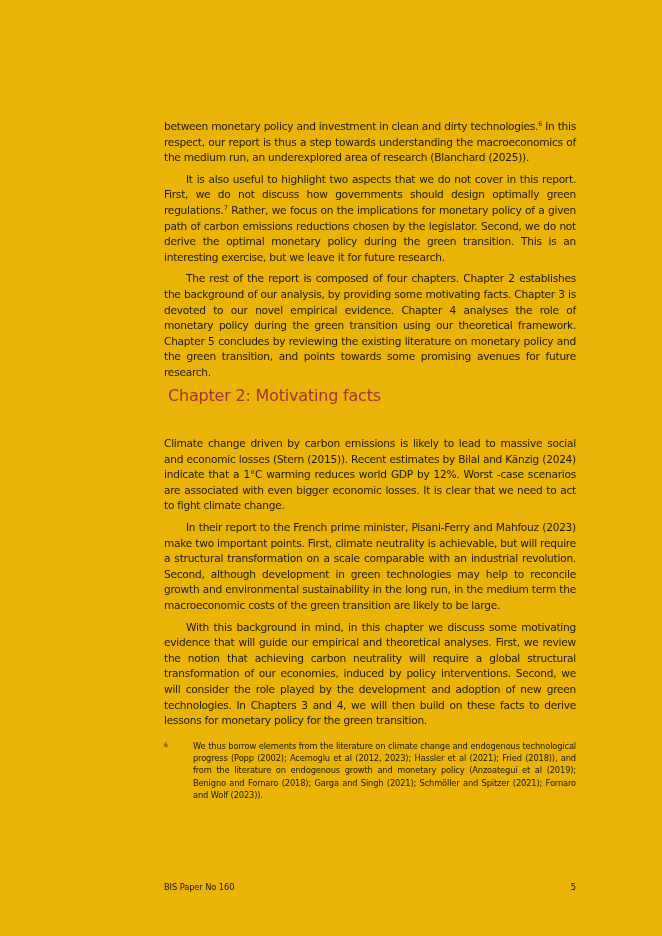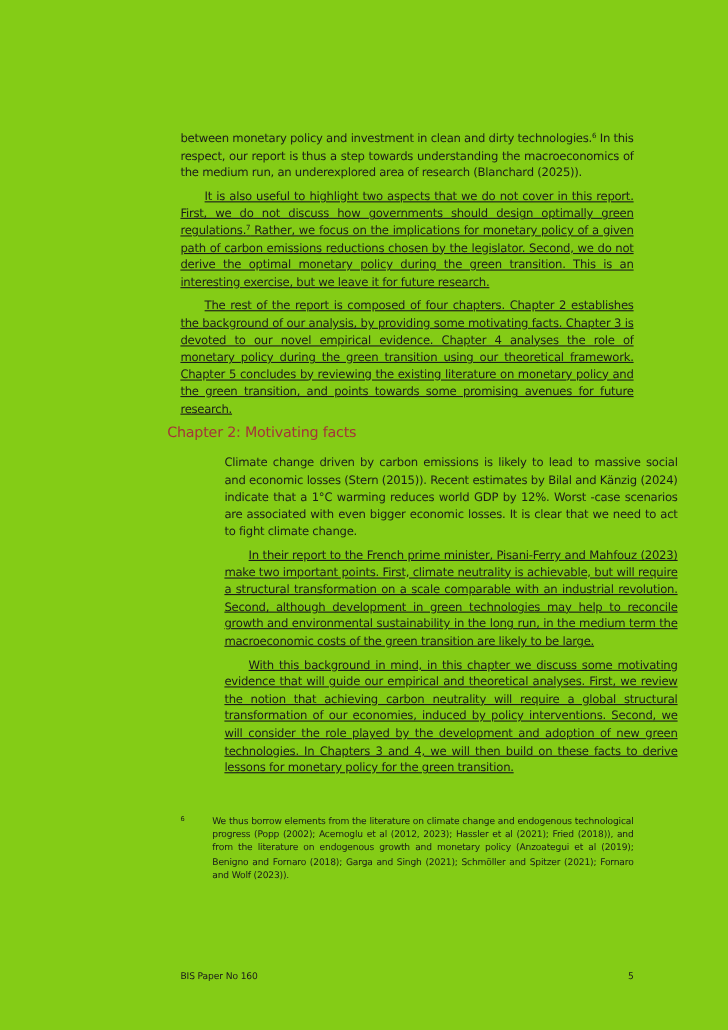--- a/index.html
+++ b/index.html
@@ -1,31 +1,31 @@
 <!DOCTYPE html>
 <html><head>
   <meta charset="utf-8">
   <style>
     html, body { margin: 0; padding: 0; background: #ffffff; }
     body {
       width: 662px; height: 936px; position: relative; overflow: hidden;
       font-family: "DejaVu Sans", sans-serif; color: #1a1a1a;
     }
-    .page { position: absolute; left: 0; top: 0; width: 662px; height: 936px; background: #84cc16; }
+    .page { position: absolute; left: 0; top: 0; width: 662px; height: 936px; background: #eab308; }
     .body-text {
       position: absolute; left: 164px; width: 412px;
       font-size: 10.6px; line-height: 15.6px; text-align: justify;
       letter-spacing: -0.25px;
     }
     .body-text p { margin: 0 0 6px 0; }
-    .body-text p.indent { text-indent: 22px; text-decoration: underline; }
+    .body-text p.indent { text-indent: 22px; }
     sup { font-size: 6.5px; line-height: 0; vertical-align: 4px; }
     .chapter-title {
-      position: absolute; left: 152px; top: 386px;
-      font-size: 13px; color: #a6333a; font-weight: normal; margin: 0;
+      position: absolute; left: 168px; top: 386px;
+      font-size: 16px; color: #a6333a; font-weight: normal; margin: 0;
       letter-spacing: -0.2px;
     }
     .footnotes { position: absolute; left: 164px; width: 412px; top: 740px; }
     .fn { display: flex; font-size: 8.3px; line-height: 12.2px; margin-bottom: 5px; letter-spacing: -0.15px; }
     .fn-num { width: 29px; flex: none; font-size: 6px; line-height: 10px; }
     .fn-text { flex: 1; text-align: justify; }
     .footer { position: absolute; left: 164px; width: 412px; top: 882px; display: flex; justify-content: space-between; font-size: 8.3px; letter-spacing: -0.1px; align-items: flex-end; }
   </style>
 </head>
 <body>
@@ -33,21 +33,21 @@
 <div class="page">
 
   <div class="body-text" style="top:119px;">
     <p><span>between monetary policy and investment in clean and dirty technologies.</span><sup>6</sup><span> In this respect, our report is thus a step towards understanding the macroeconomics of the medium run, an underexplored area of research (Blanchard (2025)).</span></p>
     <p class="indent"><span>It is also useful to highlight two aspects that we do not cover in this report. First, we do not discuss how governments should design optimally green regulations.</span><sup>7</sup><span>  Rather, we focus on the implications for monetary policy of a given path of carbon emissions reductions chosen by the legislator. Second, we do not derive the optimal monetary policy during the green transition. This is an interesting exercise, but we leave it for future research.</span></p>
     <p class="indent">The rest of the report is composed of four chapters. Chapter 2 establishes the background of our analysis, by providing some motivating facts. Chapter 3 is devoted to our novel empirical evidence. Chapter 4 analyses the role of monetary policy during the green transition using our theoretical framework. Chapter 5 concludes by reviewing the existing literature on monetary policy and the green transition, and points towards some promising avenues for future research.</p>
   </div>
 
   <h2 class="chapter-title">Chapter 2: Motivating facts</h2>
 
-  <div class="body-text" style="top:414px;margin-left:40px;">
+  <div class="body-text" style="top:436px;">
     <p>Climate change driven by carbon emissions is likely to lead to massive social and economic losses (Stern (2015)). Recent estimates by Bilal and Känzig (2024) indicate that a 1°C warming reduces world GDP by 12%. Worst -case scenarios are associated with even bigger economic losses. It is clear that we need to act to fight climate change.</p>
     <p class="indent">In their report to the French prime minister, Pisani-Ferry and Mahfouz (2023) make two important points. First, climate neutrality is achievable, but will require a structural transformation on a scale comparable with an industrial revolution. Second, although development in green technologies may help to reconcile growth and environmental sustainability in the long run, in the medium term the macroeconomic costs of the green transition are likely to be large.</p>
     <p class="indent">With this background in mind, in this chapter we discuss some motivating evidence that will guide our empirical and theoretical analyses. First, we review the notion that achieving carbon neutrality will require a global structural transformation of our economies, induced by policy interventions. Second, we will consider the role played by the development and adoption of new green technologies. In Chapters 3 and 4, we will then build on these facts to derive lessons for monetary policy for the green transition.</p>
   </div>
 
   <div class="footnotes">
     <div class="fn">
       <span class="fn-num">6</span>
       <span class="fn-text">We thus borrow elements from the literature on climate change and endogenous technological progress (Popp (2002); Acemoglu et al (2012, 2023); Hassler et al (2021); Fried (2018)), and from the literature on endogenous growth and monetary policy (Anzoategui et al (2019); Benigno and Fornaro (2018); Garga and Singh (2021); Schmöller and Spitzer (2021); Fornaro and Wolf (2023)).</span>
     </div>

